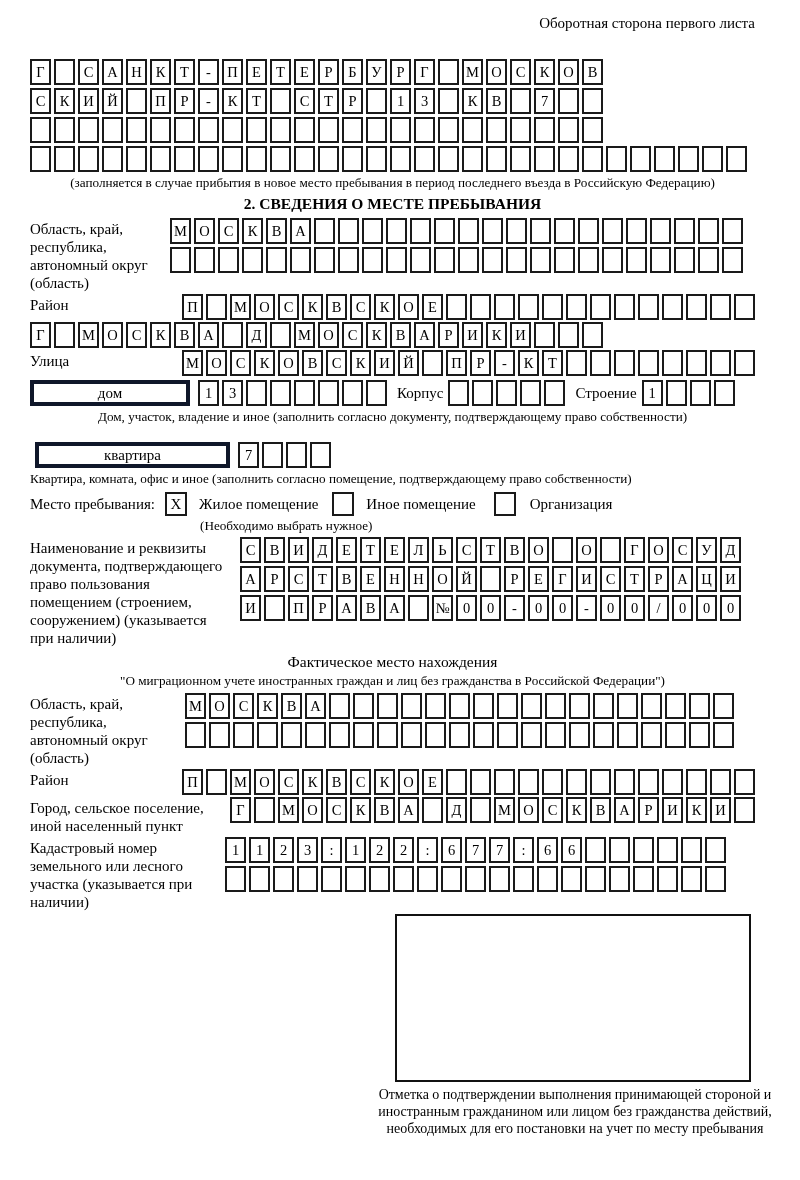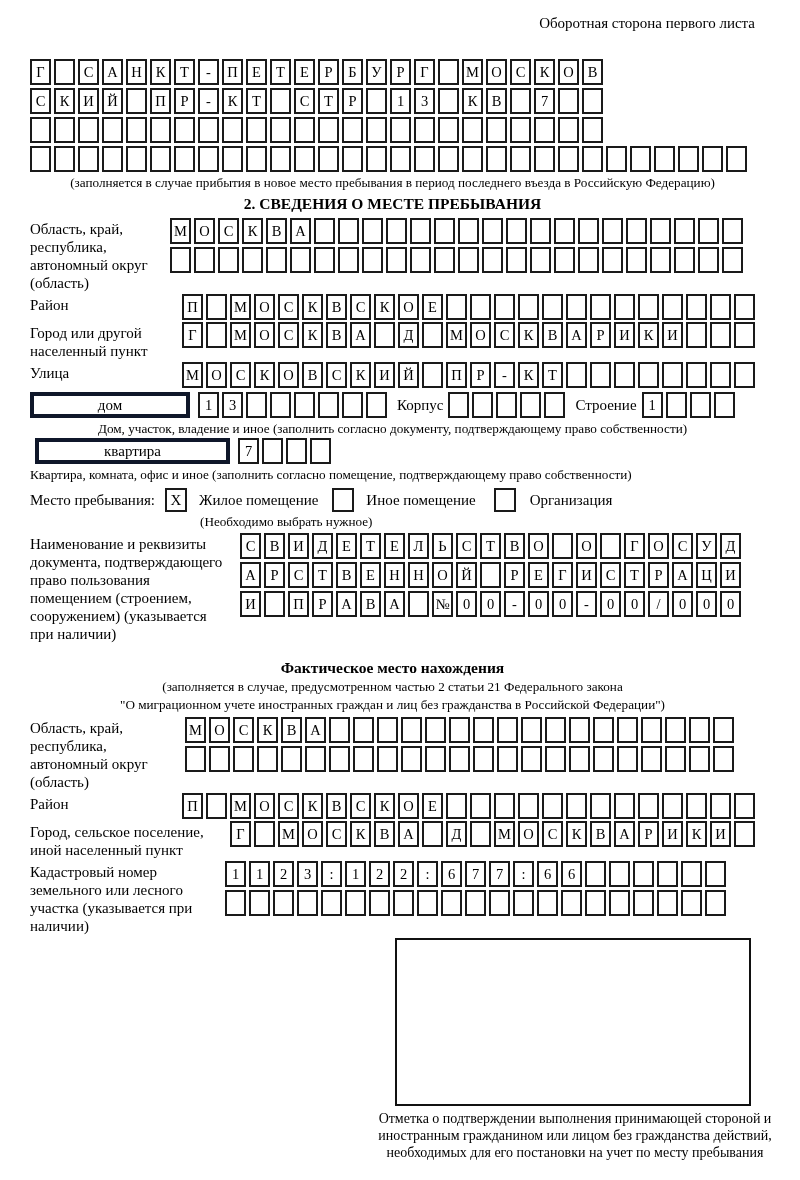--- a/index.html
+++ b/index.html
@@ -28,21 +28,21 @@
     display:flex;align-items:center;justify-content:center;font-size:15px;flex:0 0 auto;
   }
   .inline-label{font-size:15px;line-height:26px;flex:0 0 auto;font-family:Liberation Serif, serif;}
   .house-line{display:flex;align-items:flex-start;margin-top:4px;}
   .checkbox{
     width:22px;height:24px;box-sizing:border-box;border:2px solid #1a1a1a;
     display:flex;align-items:center;justify-content:center;font-size:15px;flex:0 0 auto;
   }
   .stay-line{display:flex;align-items:center;margin-top:4px;}
   .stay-note{font-size:13.2px;line-height:15px;margin:1px 0 0 170px;}
-  .fact-title{font-weight:bold;text-align:center;font-size:15.5px;line-height:19px;margin-top:15px;}
+  .fact-title{font-weight:normal;text-align:center;font-size:15.5px;line-height:19px;margin-top:5px;}
   .fact-note{font-size:13.2px;line-height:17px;text-align:center;margin-top:1px;}
   .stamp-box{margin:3px 0 0 365px;width:356px;height:168px;border:2px solid #111;box-sizing:border-box;}
   .stamp-caption{margin:4px 0 0 340px;width:410px;text-align:center;font-size:14px;line-height:17px;}
   .gap8{width:8px;flex:0 0 auto;}  .gap10{width:10px;flex:0 0 auto;}
   .gap5{width:5px;flex:0 0 auto;}  .gap12{width:12px;flex:0 0 auto;}
   .gap14{width:14px;flex:0 0 auto;} .gap18{width:18px;flex:0 0 auto;}
 </style>
 </head>
 <body>
 
@@ -250,21 +250,20 @@
         <span class="cell"></span>
         <span class="cell"></span>
         <span class="cell"></span>
         <span class="cell"></span>
         <span class="cell"></span>
         <span class="cell"></span>
       </div>
   </div>
 
   <div class="form-line">
-    <div class="label" style="max-width:150px;">Город или другой населенный пункт</div>
     <div class="cellrow">
         <span class="cell">Г</span>
         <span class="cell"></span>
         <span class="cell">М</span>
         <span class="cell">О</span>
         <span class="cell">С</span>
         <span class="cell">К</span>
         <span class="cell">В</span>
         <span class="cell">А</span>
         <span class="cell"></span>
@@ -344,21 +343,21 @@
     <div class="gap5"></div>
     <div class="cellrow">
         <span class="cell">1</span>
         <span class="cell"></span>
         <span class="cell"></span>
         <span class="cell"></span>
       </div>
   </div>
   <div class="note" style="text-align:center;">Дом, участок, владение и иное (заполнить согласно документу, подтверждающему право собственности)</div>
 
-  <div class="house-line" style="margin-top:1px;">
+  <div class="house-line" style="margin-top:17px;">
     <div class="labelbox" style="width:195px;margin-left:5px;">квартира</div>
     <div class="gap8"></div>
     <div class="cellrow">
         <span class="cell">7</span>
         <span class="cell"></span>
         <span class="cell"></span>
         <span class="cell"></span>
       </div>
   </div>
   <div class="note" style="text-align:left;">Квартира, комната, офис и иное (заполнить согласно помещение, подтверждающему право собственности)</div>
@@ -449,21 +448,20 @@
           <span class="cell">0</span>
           <span class="cell">/</span>
           <span class="cell">0</span>
           <span class="cell">0</span>
           <span class="cell">0</span>
         </div>
     </div>
   </div>
 
   <div class="fact-title">Фактическое место нахождения</div>
-  <div class="fact-note">(заполняется в случае, предусмотренном частью 2 статьи 21 Федерального закона</div>
   <div class="fact-note">"О миграционном учете иностранных граждан и лиц без гражданства в Российской Федерации")</div>
 
   <div class="form-line block">
     <div class="label" style="max-width:145px;">Область, край, республика, автономный округ (область)</div>
     <div class="cellcol">
       <div class="cellrow">
           <span class="cell">М</span>
           <span class="cell">О</span>
           <span class="cell">С</span>
           <span class="cell">К</span>

